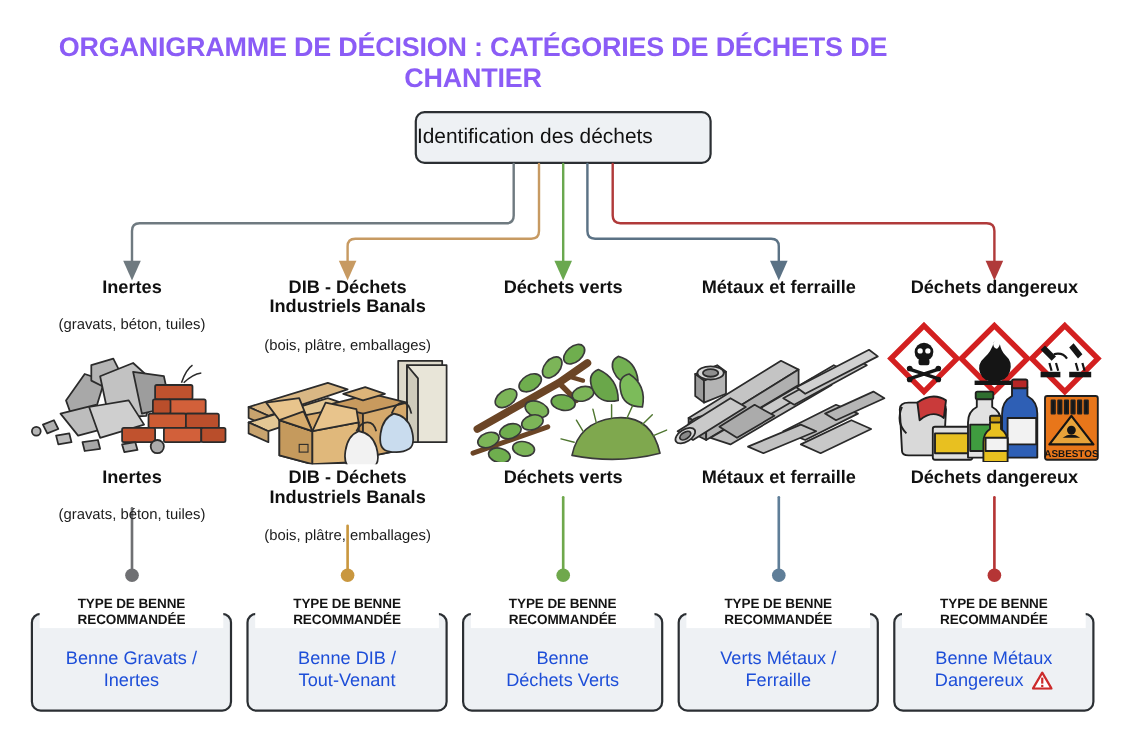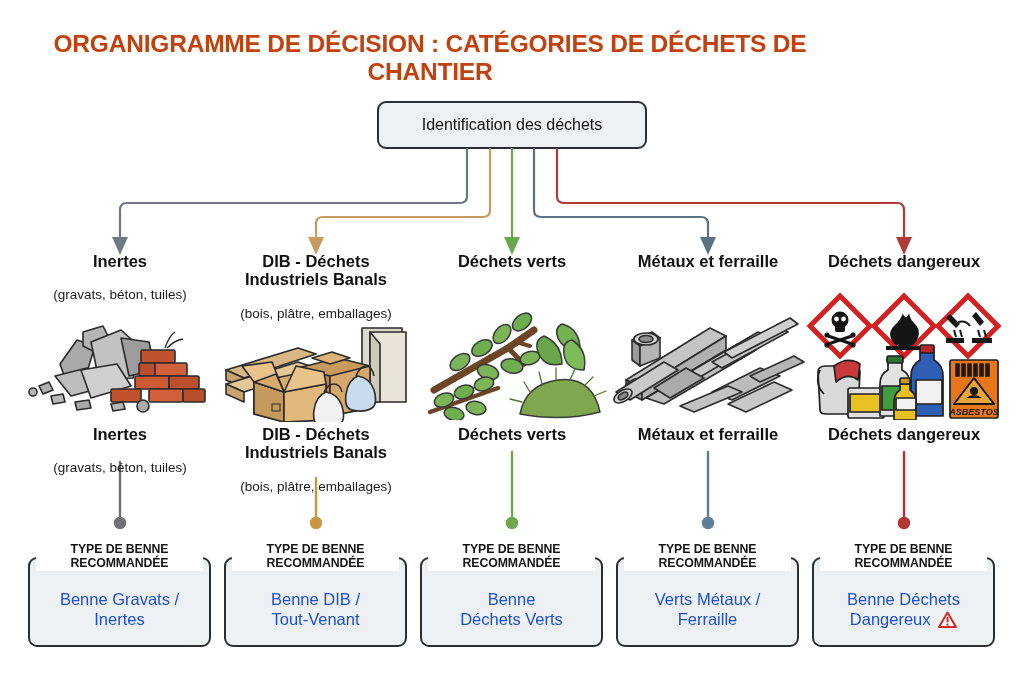--- a/index.html
+++ b/index.html
@@ -23,37 +23,37 @@
   }
   .page-title {
     position: absolute;
     left: 0;
     top: 30px;
     width: 860px;
     text-align: center;
     font-size: 24.5px;
     font-weight: bold;
     letter-spacing: -0.2px;
-    color: #c2410c;
+    color: #8b5cf6;
   }
   
   .root-node {
     position: absolute;
     left: 377px;
     top: 101px;
     width: 270px;
     height: 48px;
     box-sizing: border-box;
     background: #eef1f4;
     border: 2.2px solid #2b2f33;
     border-radius: 9px;
     display: flex;
     align-items: center;
-    justify-content: center;
-    font-size: 16px;
+    justify-content: flex-start;
+    font-size: 19px;
     color: #111111;
   }
   
   svg.wires {
     position: absolute;
     left: 0; top: 0;
     width: 1024px;
     height: 687px;
     pointer-events: none;
   }
@@ -74,21 +74,20 @@
     font-size: 13.5px;
     font-weight: normal;
     line-height: 1.15;
     color: #1b1b1b;
     margin-top: 17px;
   }
   .art {
     position: absolute;
     width: 200px;
     height: 108px;
-    font-style: italic;
   }
   .art svg { display: block; margin: 0 auto; }
 
   .cat-title2 {
     position: absolute;
     width: 200px;
     text-align: center;
     font-size: 16.5px;
     font-weight: bold;
     line-height: 1.12;
@@ -500,21 +499,21 @@
   <div class="cat-title2" style="left:804px; top:425px;">
     <div>Déchets dangereux</div>
   </div>
   <div class="rec" style="left:812px;">
     <div class="rec-frame"></div>
     <div class="rec-legend">
       <div>TYPE DE BENNE</div>
       <div>RECOMMANDÉE</div>
     </div>
     <div class="rec-body">
-      <div>Benne Déchets</div>
+      <div>Benne Métaux</div>
       <div>
         <span>Dangereux</span>
         <span class="warn-tri">
           <svg width="19" height="17" viewBox="0 0 19 17">
             <polygon points="9.5,1.5 18,16 1,16" fill="#ffffff" stroke="#cc2b2b" stroke-width="2" stroke-linejoin="round"></polygon>
             <rect x="8.5" y="6" width="2" height="5.5" fill="#cc2b2b"></rect>
             <rect x="8.5" y="12.6" width="2" height="2" fill="#cc2b2b"></rect>
           </svg>
         </span>
       </div>

